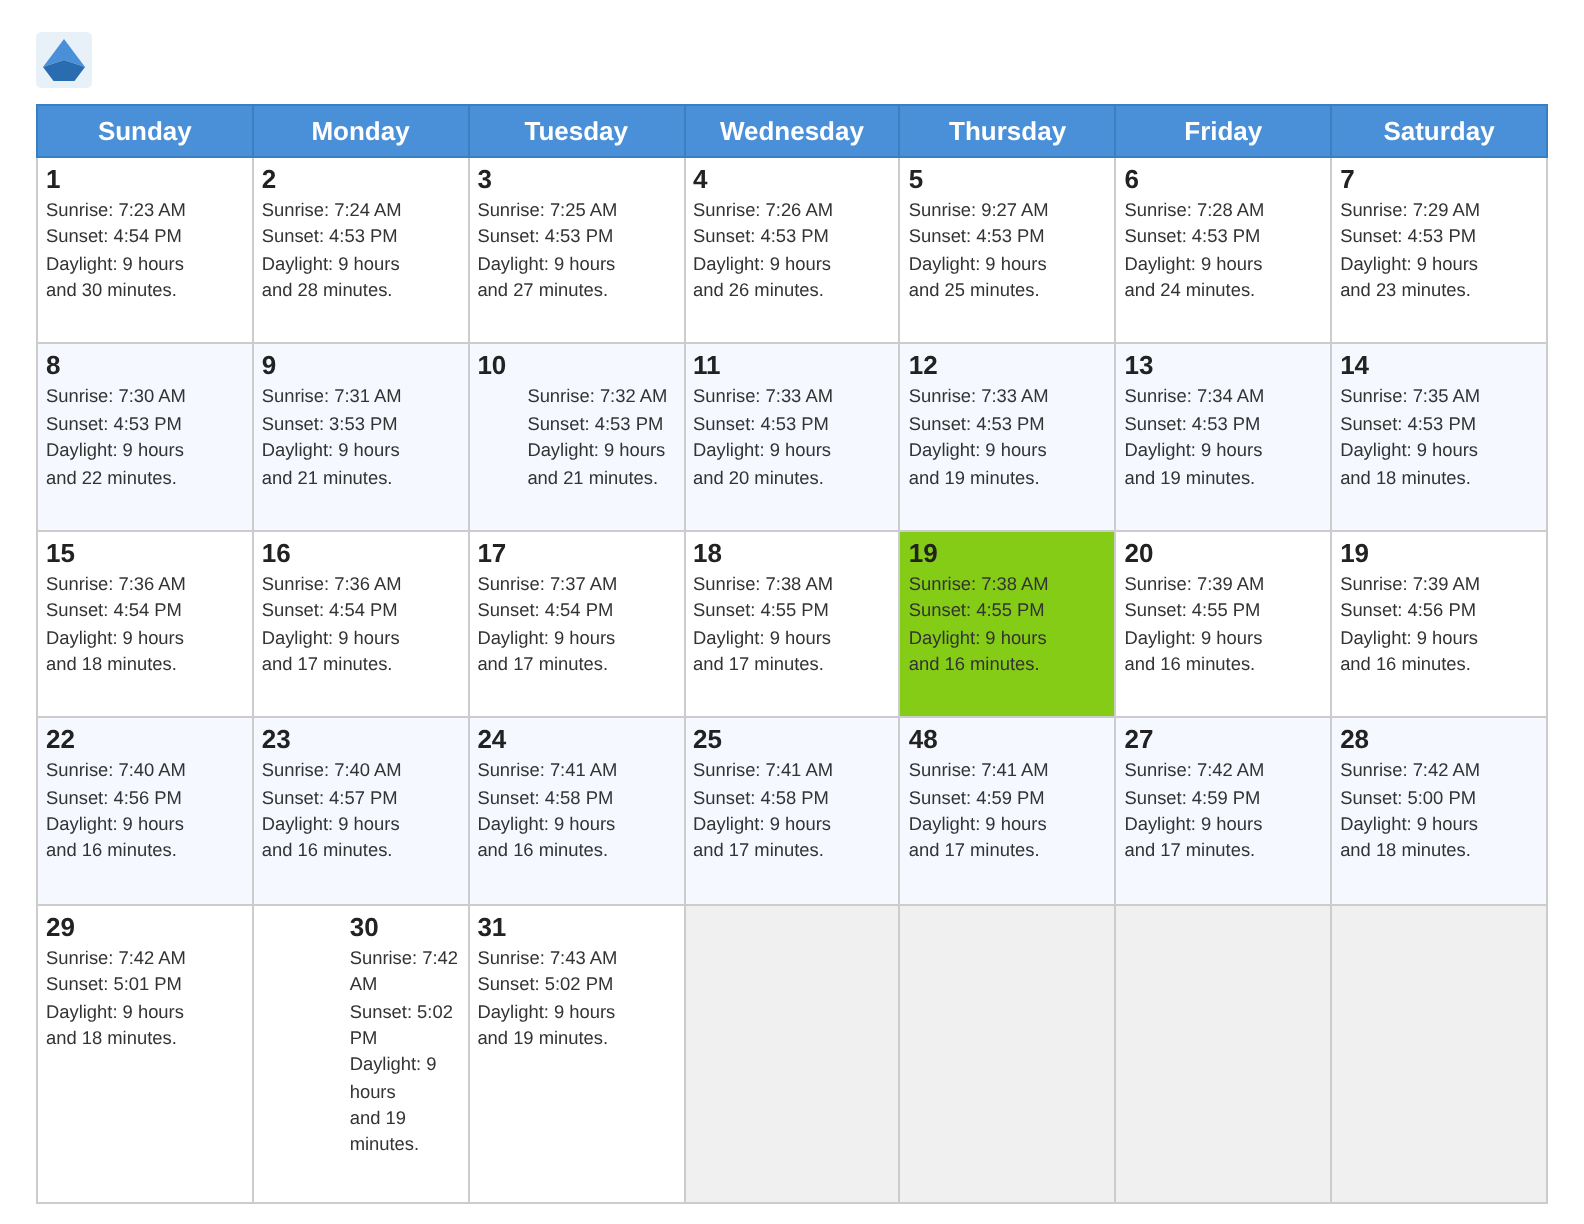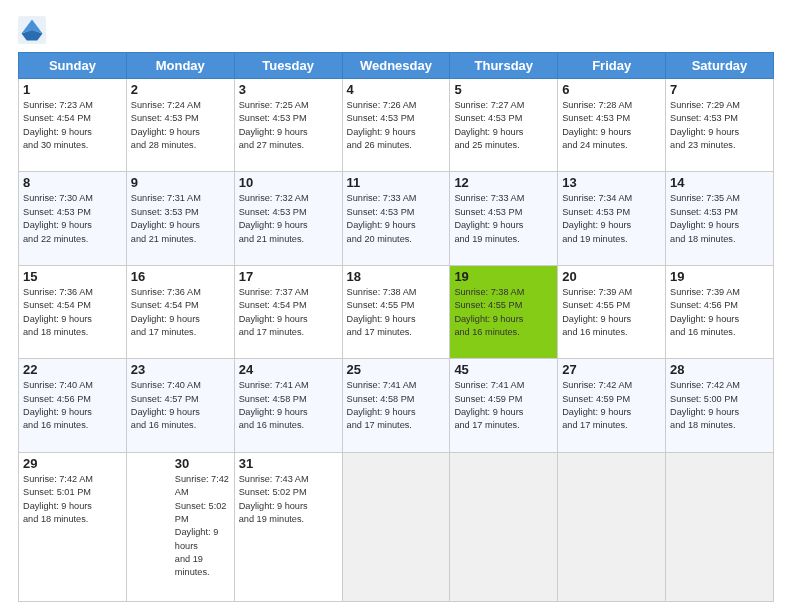--- a/index.html
+++ b/index.html
@@ -164,21 +164,21 @@
           </td>
           <td style="background: rgb(255, 255, 255);">
             <span class="day-num">4</span>
             <div class="day-info" style="white-space: pre-line;">Sunrise: 7:26 AM
 Sunset: 4:53 PM
 Daylight: 9 hours
 and 26 minutes.</div>
           </td>
           <td style="background: rgb(255, 255, 255);">
             <span class="day-num">5</span>
-            <div class="day-info" style="white-space: pre-line;">Sunrise: 7:27 AM
+            <div class="day-info" style="white-space: pre-line;">Sunrise: 9:27 AM
 Sunset: 4:53 PM
 Daylight: 9 hours
 and 25 minutes.</div>
           </td>
           <td style="background: rgb(255, 255, 255);">
             <span class="day-num">6</span>
             <div class="day-info" style="white-space: pre-line;">Sunrise: 7:28 AM
 Sunset: 4:53 PM
 Daylight: 9 hours
 and 24 minutes.</div>
@@ -201,21 +201,21 @@
           </td>
           <td style="background: rgb(245, 248, 255);">
             <span class="day-num">9</span>
             <div class="day-info" style="white-space: pre-line;">Sunrise: 7:31 AM
 Sunset: 3:53 PM
 Daylight: 9 hours
 and 21 minutes.</div>
           </td>
           <td style="background: rgb(245, 248, 255);">
             <span class="day-num">10</span>
-            <div class="day-info" style="white-space: pre-line;">Sunrise: 7:32 AM
+            <div class="day-info" style="white-space: pre-line; margin-left: 25px;">Sunrise: 7:32 AM
 Sunset: 4:53 PM
 Daylight: 9 hours
 and 21 minutes.</div>
           </td>
           <td style="background: rgb(245, 248, 255);">
             <span class="day-num">11</span>
             <div class="day-info" style="white-space: pre-line;">Sunrise: 7:33 AM
 Sunset: 4:53 PM
 Daylight: 9 hours
 and 20 minutes.</div>
@@ -316,21 +316,21 @@
 and 16 minutes.</div>
           </td>
           <td style="background: rgb(245, 248, 255);">
             <span class="day-num">25</span>
             <div class="day-info" style="white-space: pre-line;">Sunrise: 7:41 AM
 Sunset: 4:58 PM
 Daylight: 9 hours
 and 17 minutes.</div>
           </td>
           <td style="background: rgb(245, 248, 255);">
-            <span class="day-num">45</span>
+            <span class="day-num">48</span>
             <div class="day-info" style="white-space: pre-line;">Sunrise: 7:41 AM
 Sunset: 4:59 PM
 Daylight: 9 hours
 and 17 minutes.</div>
           </td>
           <td style="background: rgb(245, 248, 255);">
             <span class="day-num">27</span>
             <div class="day-info" style="white-space: pre-line;">Sunrise: 7:42 AM
 Sunset: 4:59 PM
 Daylight: 9 hours

